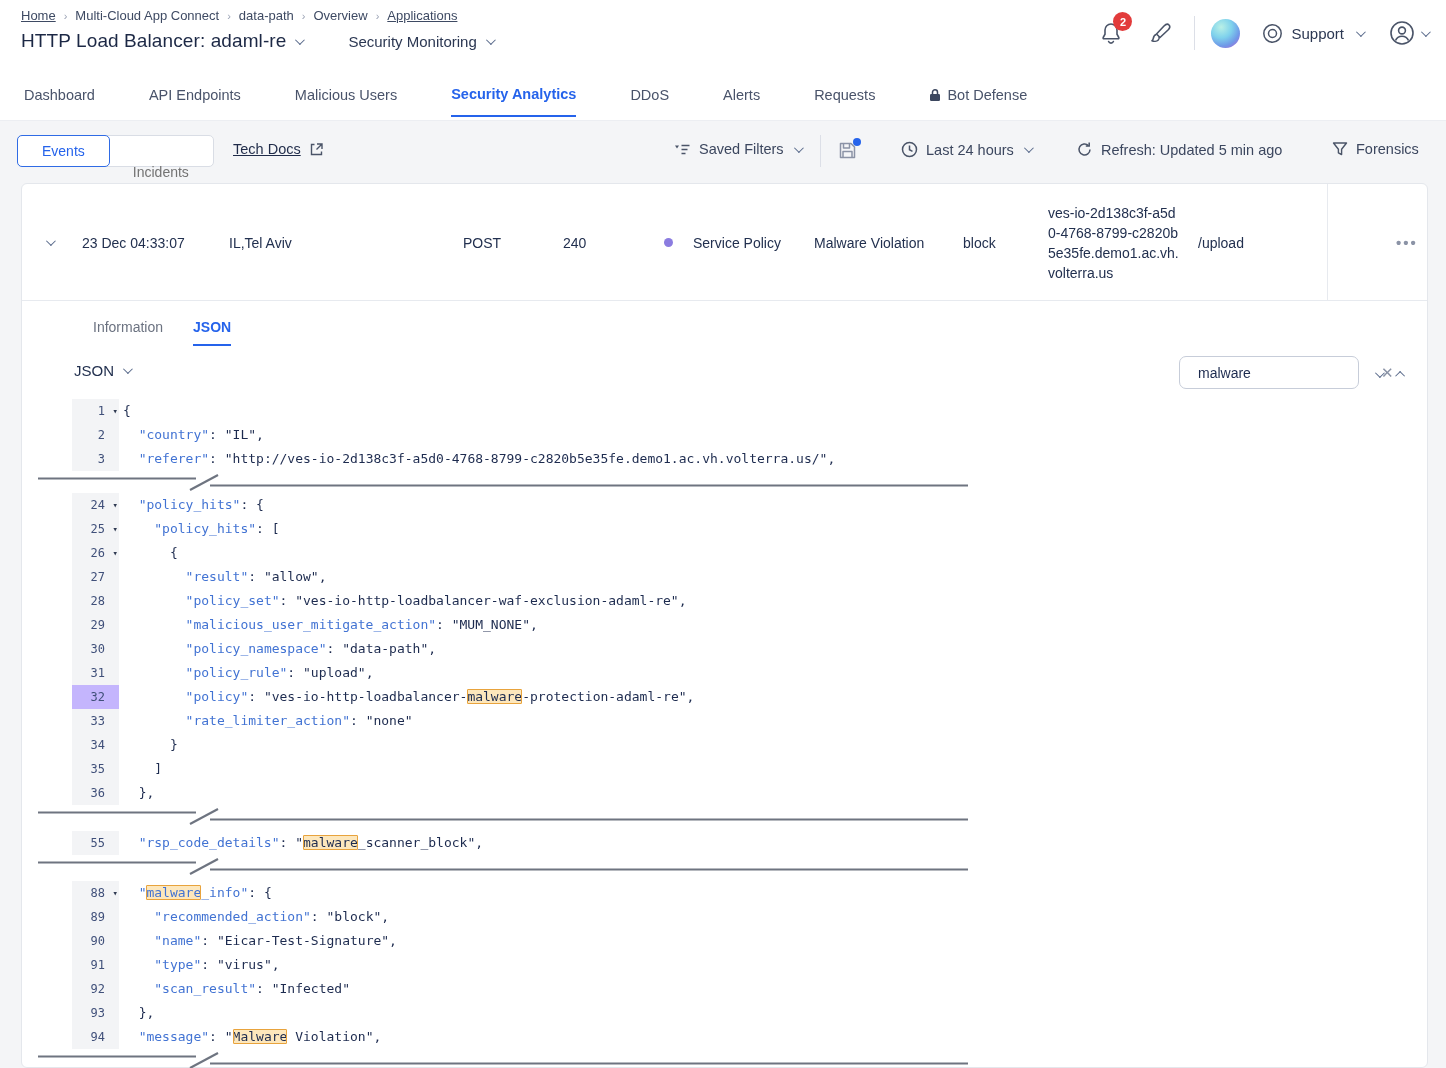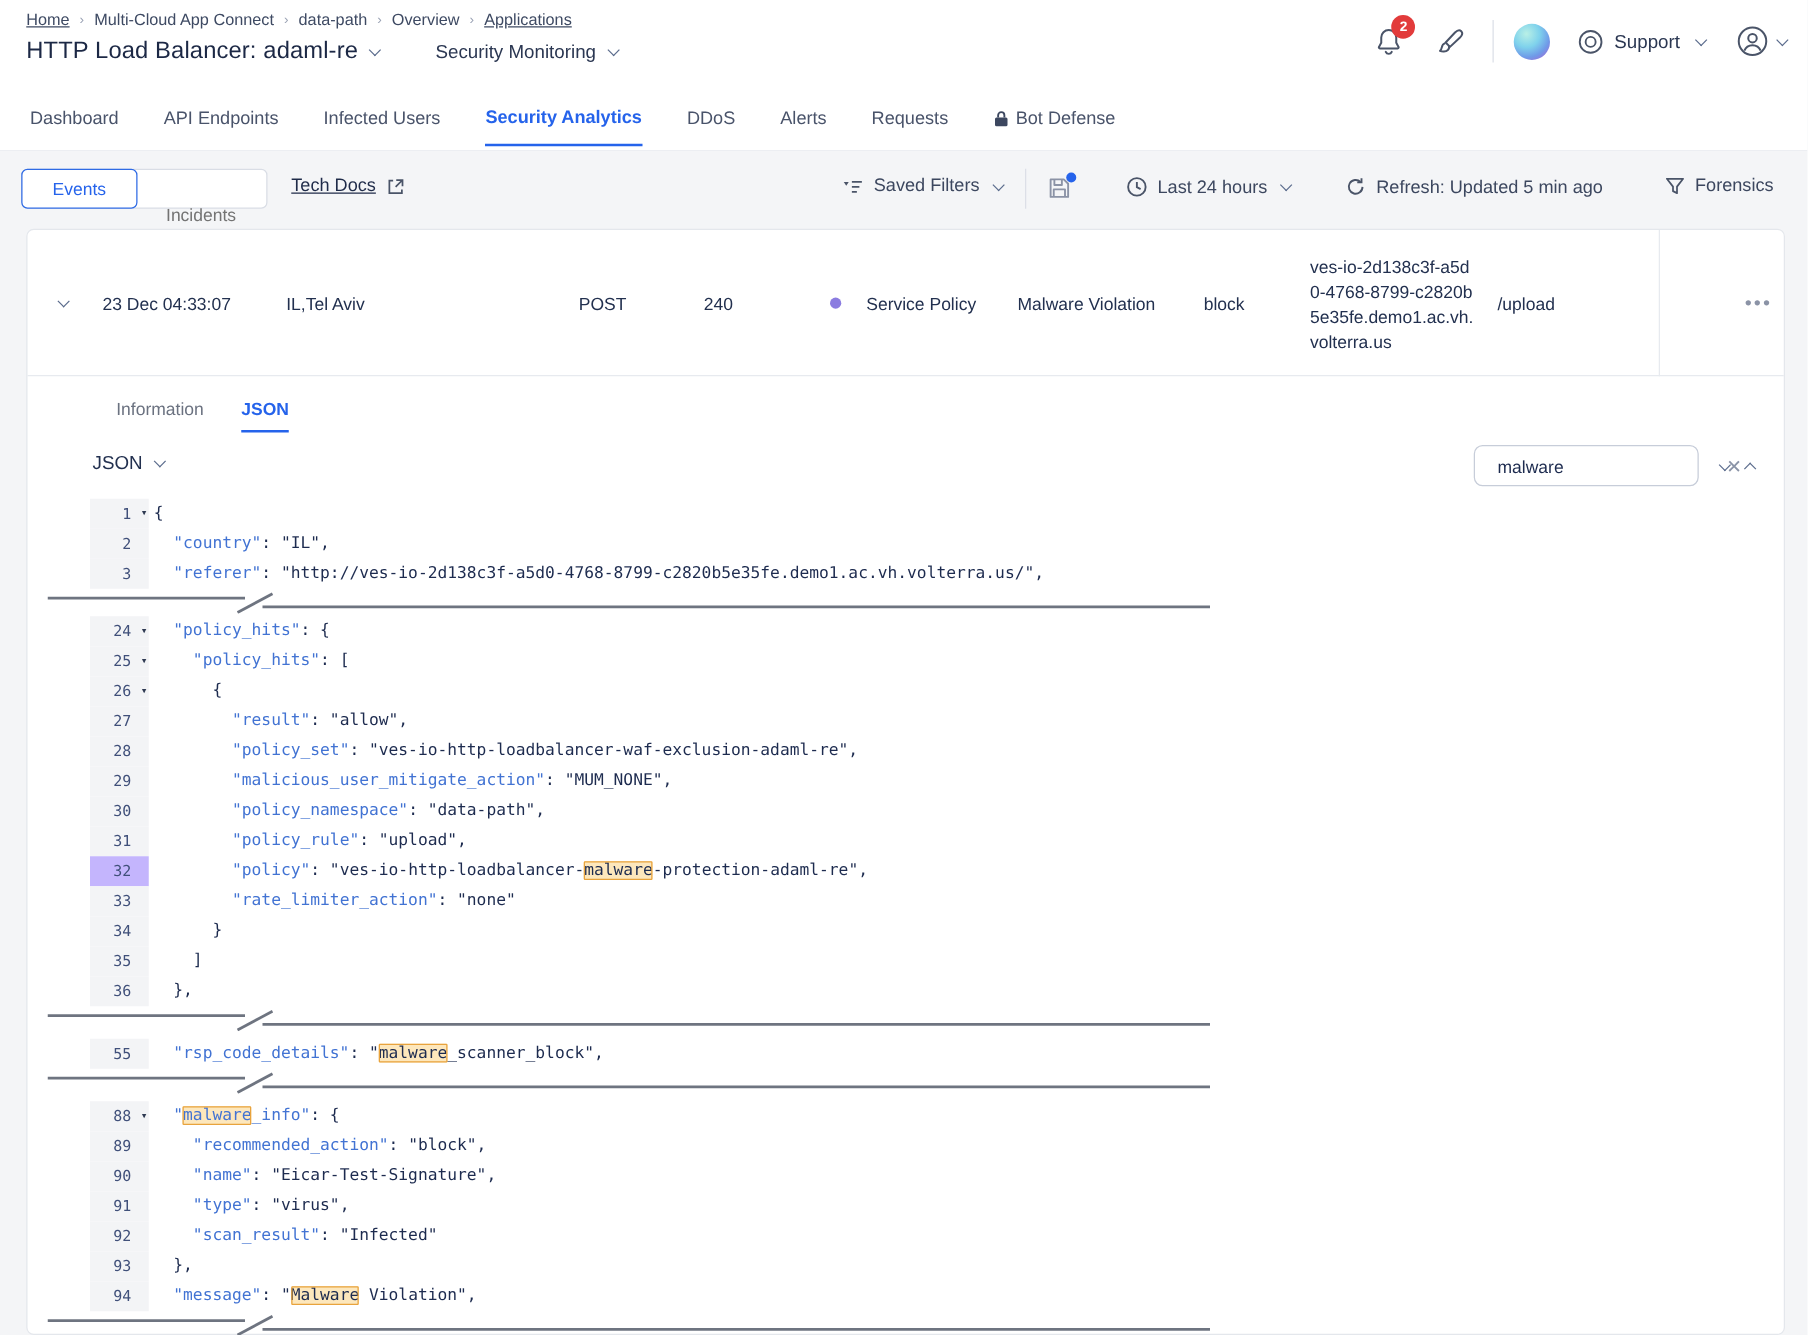--- a/index.html
+++ b/index.html
@@ -19,21 +19,21 @@
   .chev.up { transform:rotate(-135deg) translateY(-2px); }
   .hdr-right { position:absolute; right:18px; top:14px; height:38px; display:flex; align-items:center; }
   .icon-btn { position:relative; width:34px; height:34px; display:flex; align-items:center; justify-content:center; cursor:pointer; }
   .badge { position:absolute; top:-4px; right:-4px; min-width:19px; height:19px; border-radius:10px; background:#e23b3b; color:#fff; font-size:11px; font-weight:bold; display:flex; align-items:center; justify-content:center; padding:0 4px; }
   .vdiv { width:1px; height:34px; background:#dcdfe7; margin:0 16px; }
   .sphere { width:29px; height:29px; border-radius:50%; background:radial-gradient(circle at 35% 28%, #b9f0e6 0%, #7fd2ec 38%, #6f9be8 66%, #9a6fd8 88%, #b05fd0 100%); margin-right:22px; }
   .support { display:flex; align-items:center; gap:8px; font-size:15px; color:#2b3752; cursor:pointer; margin-right:26px; }
   .account { display:flex; align-items:center; cursor:pointer; }
 
   
-  .tabs { position:absolute; left:24px; top:86px; display:flex; gap:36px; }
+  .tabs { position:absolute; left:24px; top:86px; display:flex; gap:54px; }
   .tab { font-size:14.5px; color:#49536a; padding-bottom:13px; cursor:pointer; display:flex; align-items:center; gap:6px; }
   .tab.active { color:#2563eb; font-weight:bold; border-bottom:2.5px solid #2563eb; }
 
   
   .toolbar { position:absolute; left:0; top:135px; width:1446px; height:32px;padding-left:46px; }
   .seg { position:absolute; left:17px; top:0; display:flex; background:#fff; border:1px solid #d9dde5; border-radius:5px; height:32px; }
   .seg-btn { padding:0 24px; font-size:14px; display:flex; align-items:center; cursor:pointer; color:#737373;margin-top:36px; }
   .seg-btn.active { color:#2563eb; border:1.5px solid #2f6be5; border-radius:5px; margin:-1px; background:#fff; }
   .techdocs { position:absolute; left:233px; top:6px; display:flex; align-items:center; gap:8px; font-size:14.5px; cursor:pointer; }
   .techdocs span { text-decoration:underline; color:#1f2b49; }
@@ -134,21 +134,21 @@
   </div>
 
   <div class="tabs" id="nav-tabs">
       <div class="tab">
         <span>Dashboard</span>
       </div>
       <div class="tab">
         <span>API Endpoints</span>
       </div>
       <div class="tab">
-        <span>Infected Users</span>
+        <span>Malicious Users</span>
       </div>
       <div class="tab active">
         <span>Security Analytics</span>
       </div>
       <div class="tab">
         <span>DDoS</span>
       </div>
       <div class="tab">
         <span>Alerts</span>
       </div>

